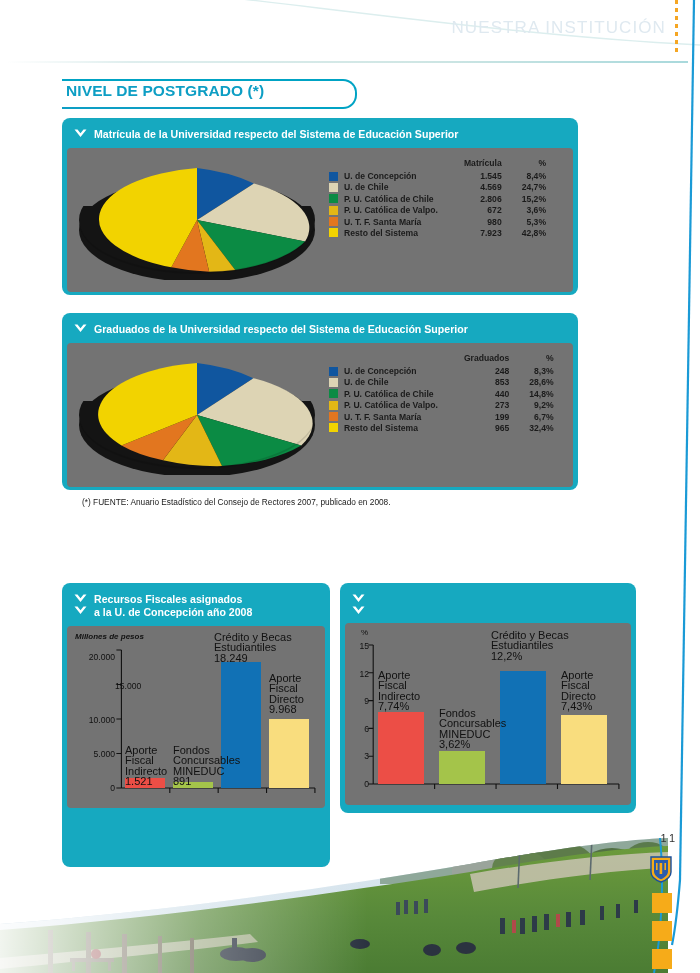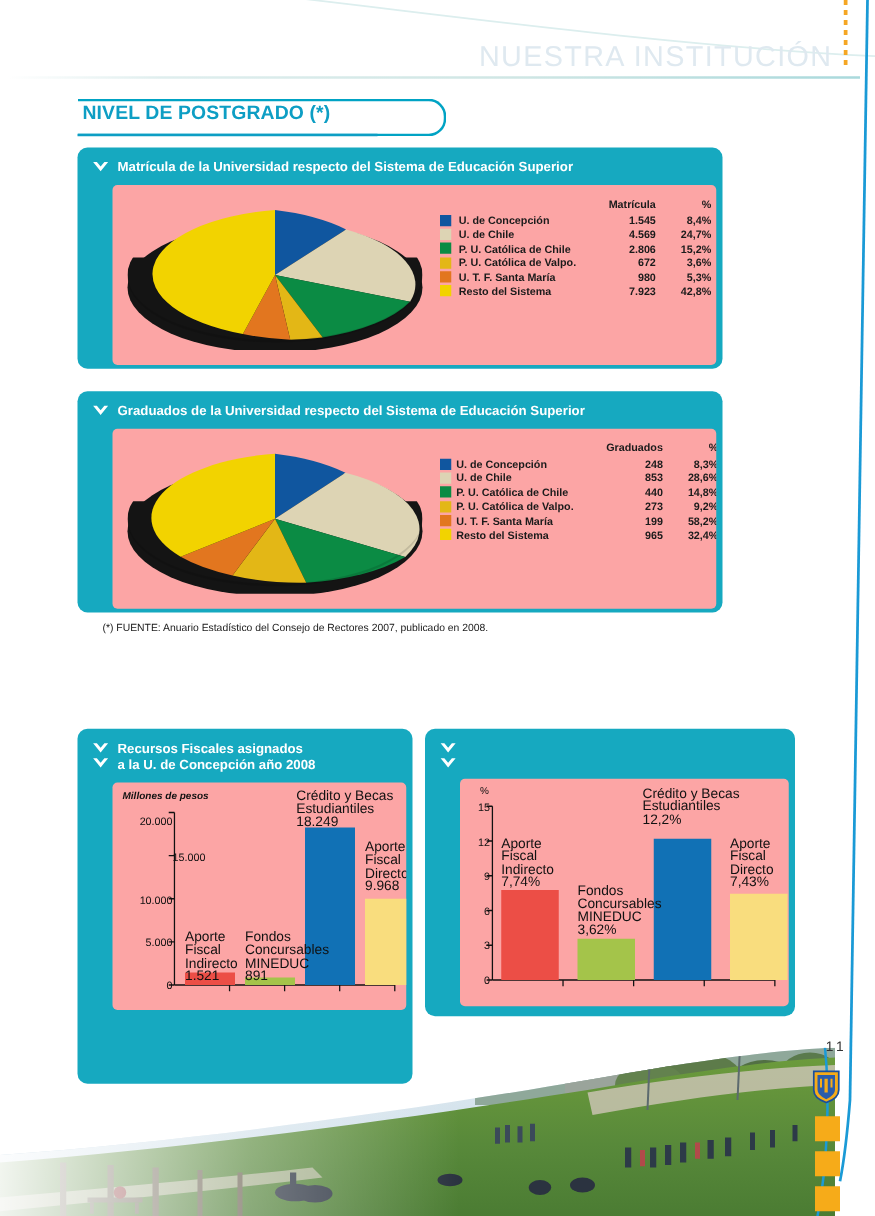--- a/index.html
+++ b/index.html
@@ -7,22 +7,22 @@
     width: 700px; height: 973px;
     background: #ffffff;
     font-family: "Liberation Sans", sans-serif;
     overflow: hidden;
   }
   #page { position: relative; width: 700px; height: 973px; background: #fff; }
 
   
   .hdr-curve { position: absolute; left: 0; top: 0; width: 700px; height: 72px; }
   .hdr-title {
-    position: absolute; right: 34px; top: 32px;
-    font-size: 23px; letter-spacing: 1.1px;
+    position: absolute; right: 34px; top: 18px;
+    font-size: 17px; letter-spacing: 1.1px;
     color: #dfe9f0; font-weight: 400; white-space: nowrap;
   }
   .hdr-rule {
     position: absolute; left: 6px; top: 61px; width: 682px; height: 2px;
     background: linear-gradient(to right, #ffffff 0%, #dfeeee 18%, #cfe6e4 60%, #a9d9dc 100%);
   }
   .orange-dots {
     position: absolute; right: 22px; top: 0px; width: 3px; height: 52px;
     background-image: repeating-linear-gradient(to bottom,#f5a623 0 4px,rgba(0,0,0,0) 4px 8px);
   }
@@ -50,21 +50,21 @@
     border-radius: 8px; padding: 5px; box-shadow: 0 0 0 0 transparent;
   }
   .card-hd {
     display: flex; align-items: flex-start; gap: 7px;
     padding: 5px 6px 7px 7px; color: #ffffff;
     font-size: 10.6px; font-weight: bold; line-height: 13px;
   }
   .chev { flex: 0 0 auto; display: flex; flex-direction: column; gap: 2px; padding-top: 1px; }
   .chev svg { display: block; }
   .card-body {
-    background: #fca5a5; border-radius: 4px; position: relative; overflow: hidden; margin-left: 23px;
+    background: #737373; border-radius: 4px; position: relative; overflow: hidden;
   }
 
   
   .pie-wrap { position: absolute; }
   .legend { position: absolute; font-size: 8.6px; color: #1b1b1b; }
   .legend table { border-collapse: collapse; }
   .legend td { font-weight: bold; padding: 0 0 1.4px 0; vertical-align: middle; white-space: nowrap; }
   .legend .sw { width: 11px; }
   .legend .sw i { display: block; width: 9px; height: 9px; }
   .legend .nm { padding-left: 4px; }
@@ -297,21 +297,21 @@
               <td class="nm">P. U. Católica de Valpo.</td>
               <td class="vl">273</td>
               <td class="pc">9,2%</td>
             </tr>
             <tr>
               <td class="sw">
                   <i style="background:#e2761f"></i>
                 </td>
               <td class="nm">U. T. F. Santa María</td>
               <td class="vl">199</td>
-              <td class="pc">58,2%</td>
+              <td class="pc">6,7%</td>
             </tr>
             <tr>
               <td class="sw">
                   <i style="background:#f2d300"></i>
                 </td>
               <td class="nm">Resto del Sistema</td>
               <td class="vl">965</td>
               <td class="pc">32,4%</td>
             </tr>
           </tbody>

